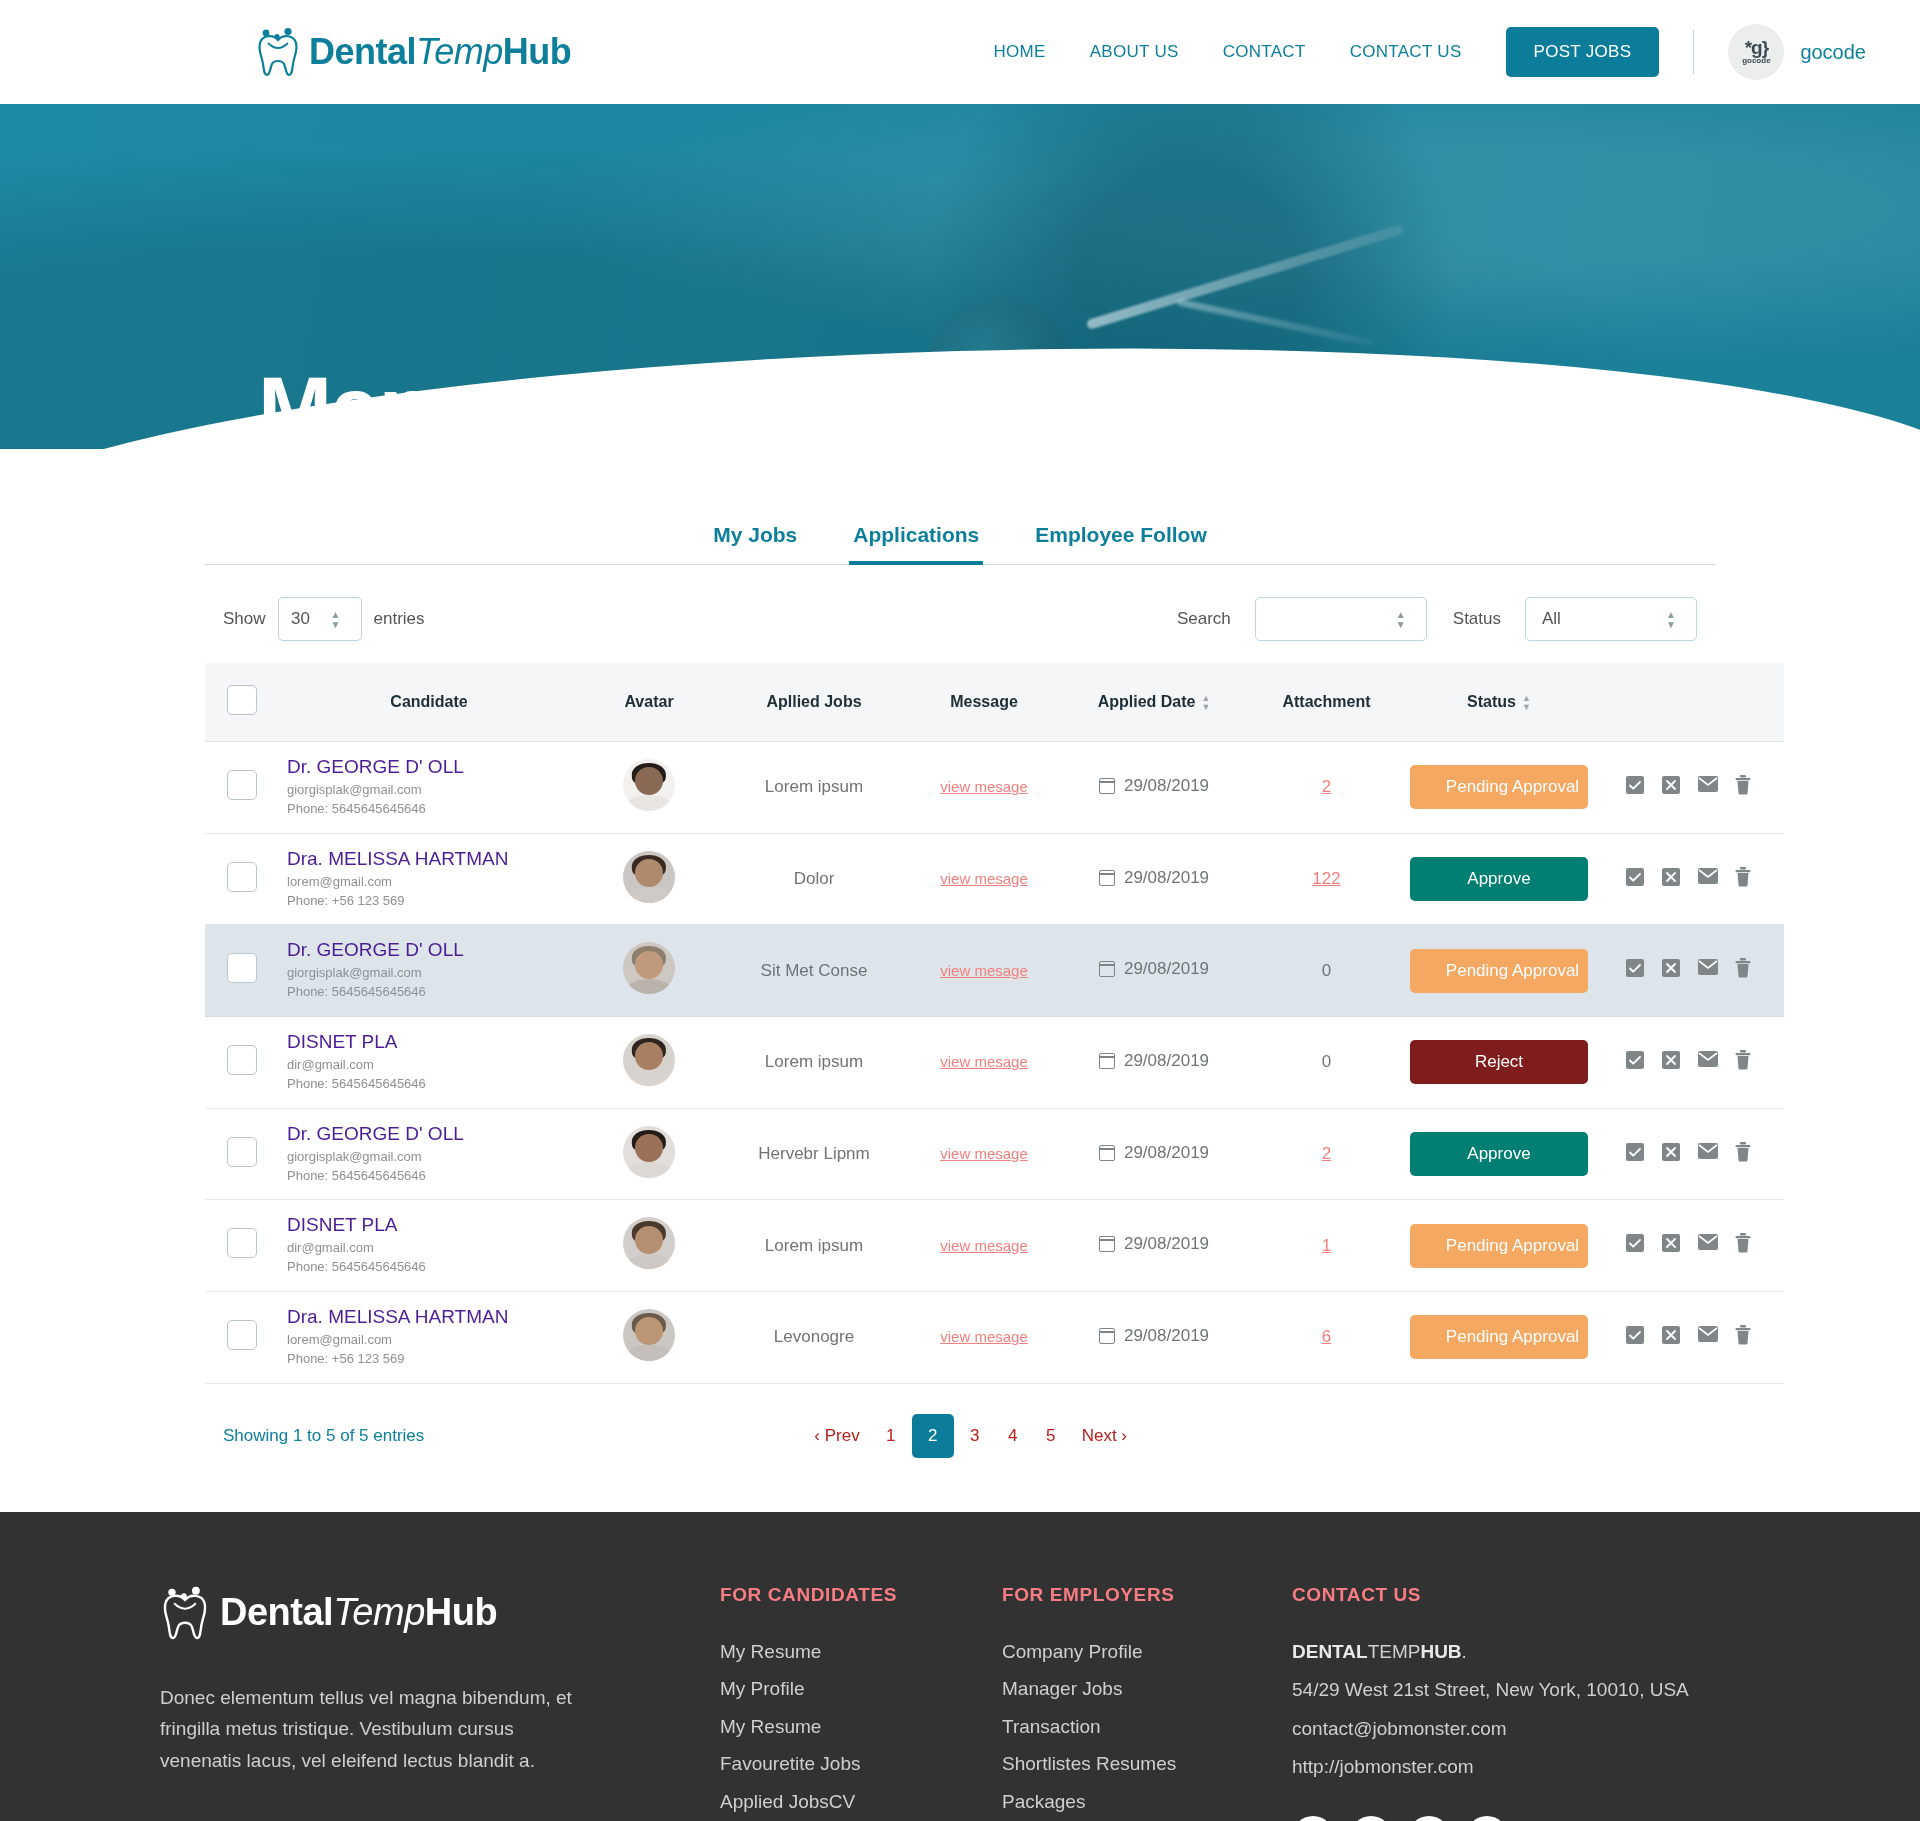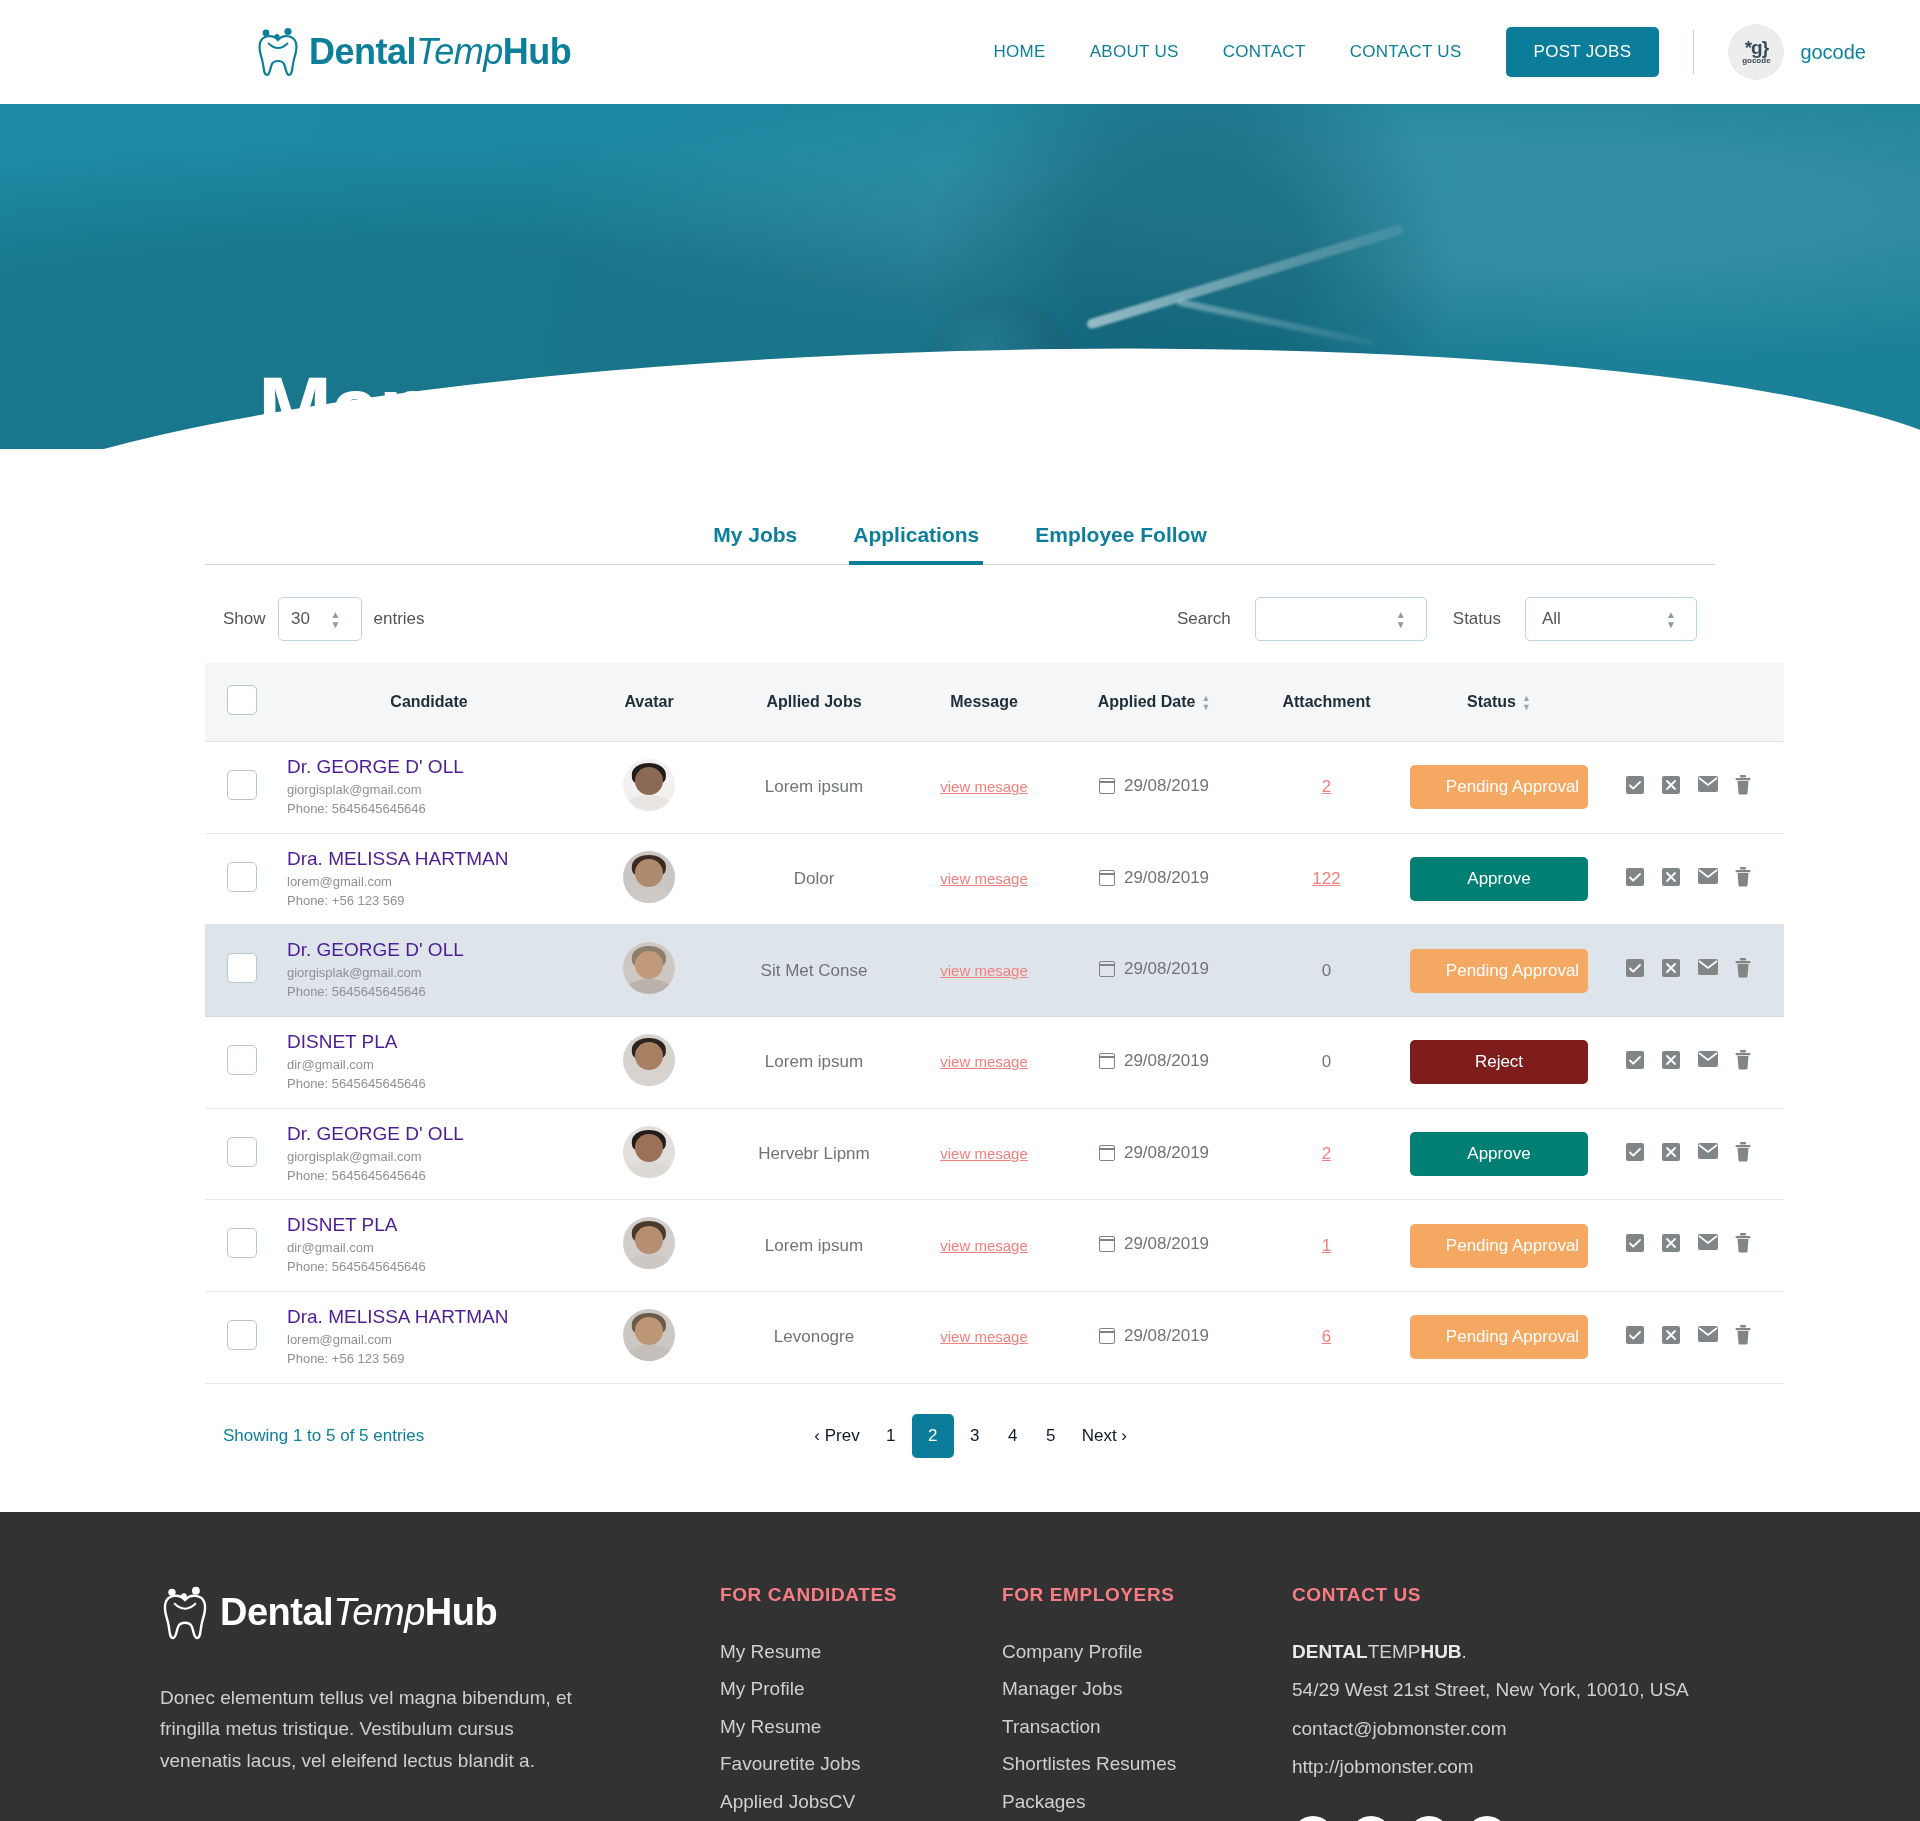--- a/index.html
+++ b/index.html
@@ -193,21 +193,21 @@
   .act { width: 20px; height: 20px; color: #808688; }
 
   
   .pagination-row {
     display: flex; align-items: center; padding: 30px 18px 10px 18px;
   }
   .showing { font-size: 17px; color: #0d7f9b; }
   .pager { margin-left: auto; display: flex; align-items: center; gap: 4px; margin-right: 560px; }
   .pg {
     min-width: 34px; height: 40px; display: flex; align-items: center; justify-content: center;
-    color: #0f172a; font-size: 17px; border-radius: 5px; cursor: pointer; padding: 0 10px;
+    color: #b91c1c; font-size: 17px; border-radius: 5px; cursor: pointer; padding: 0 10px;
   }
   .pg.active { background: #0b7c99; color: #fff; min-width: 42px; height: 44px; font-weight: 500; }
 
   
   footer { background: #333232; color: #c7c7c7; padding: 72px 0 0 0; }
   .foot-grid { display: flex; width: 1620px; margin: 0 auto; padding-left: 10px; }
   .foot-col-1 { width: 560px; }
   .foot-col-2 { width: 282px; }
   .foot-col-3 { width: 290px; }
   .foot-col-4 { width: 450px; }

